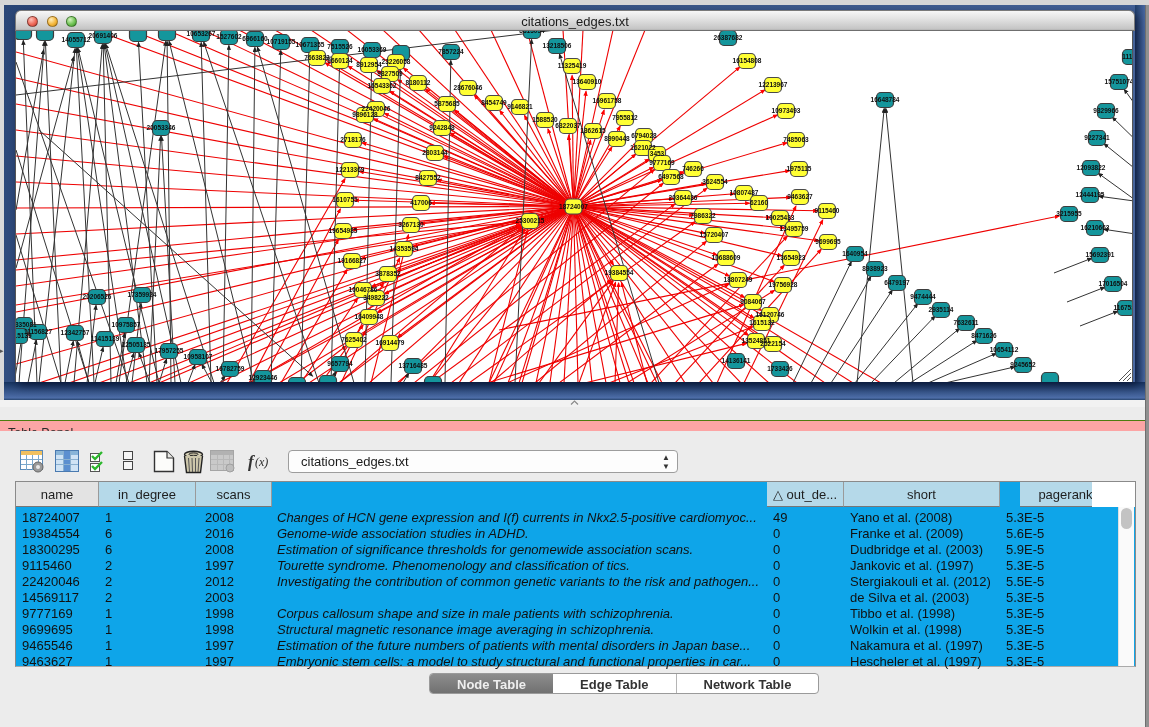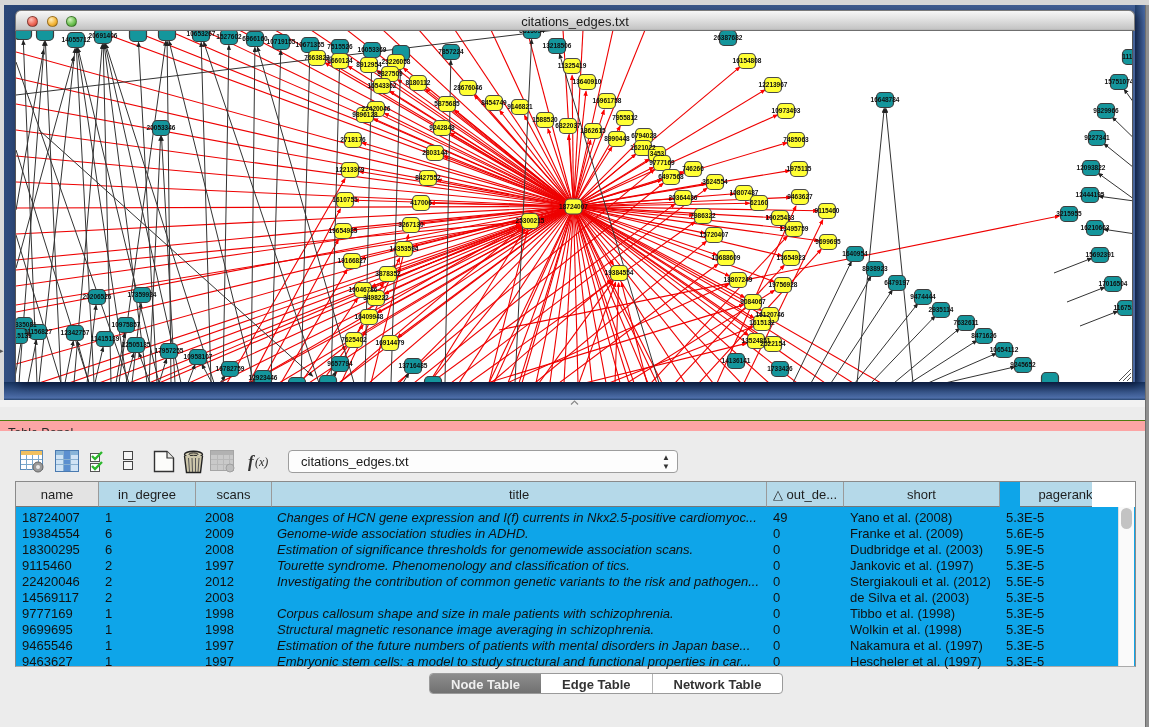--- a/index.html
+++ b/index.html
@@ -60,21 +60,21 @@
 .c2 { left:189px; width:70px; }
 .c3 { left:261px; width:492px;font-style:italic; }
 .c4 { left:757px; width:70px; }
 .c5 { left:834px; width:150px; }
 .c6 { left:990px; width:100px; }
 #vscroll { position:absolute; right:1px; top:25px; width:16px; height:159px; background:#fafafa; border-left:1px solid #e0e0e0;}
 #vthumb { position:absolute; left:2px; top:1px; width:11px; height:21px; background:#c3c3c3; border-radius:6px; }
 
 #tabs { position:absolute; left:429px; top:273px; height:21px; border:1px solid #9a9a9a;
   border-radius:4px; overflow:hidden; background:#fff; font-size:13px; font-weight:bold; }
-#tabs span { display:inline-block; height:21px; line-height:21px; padding:0 21px; color:#333; vertical-align:top; }
+#tabs span { display:inline-block; height:21px; line-height:21px; padding:0 27px; color:#333; vertical-align:top; }
 #tabs .sel { background:linear-gradient(#8d8d8d,#6e6e6e); color:#efefef; }
 #tabs .sep { padding:0; width:1px; background:#b5b5b5; }
 
 #status { position:absolute; left:0; top:300px; width:100%; height:27px; }
 #status .t { position:absolute; right:28px; top:9px; font-size:11.5px; color:#1a1a1a; }
 #memdot { position:absolute; right:9px; top:7px; width:12px; height:12px; border-radius:50%;
   background:#35c835; border:1.5px solid #2e2e2e; }
 </style></head>
 <body>
 <div id="stage">
@@ -717,38 +717,37 @@
         </svg>
       <div id="combo">
           <span class="t">citations_edges.txt</span>
           <span class="arr">▲<br>▼</span>
         </div>
     </div>
     <div id="tablewrap">
       <div class="th" style="left:0;width:83px;background:#e3e3e3;">name</div>
       <div class="th" style="left:83px;width:97px;">in_degree</div>
       <div class="th" style="left:180px;width:76px;">scans</div>
-      <div class="th" style="left:256px;width:495px;">title</div>
       <div class="th" style="left:751px;width:77px;">△ out_de...</div>
       <div class="th" style="left:828px;width:156px;">short</div>
       <div class="th" style="left:1004px;width:92px;">pagerank</div>
       <div class="th" style="left:1076px;width:43px;background:#fff;border-right:none;border-bottom:none;"></div>
       <div class="tr" style="top:28px">
           <span class="c0">18724007</span>
           <span class="c1">1</span>
           <span class="c2">2008</span>
           <span class="c3">Changes of HCN gene expression and I(f) currents in Nkx2.5-positive cardiomyoc...</span>
           <span class="c4">49</span>
           <span class="c5">Yano et al. (2008)</span>
           <span class="c6">5.3E-5</span>
         </div>
 <div class="tr" style="top:44px">
           <span class="c0">19384554</span>
           <span class="c1">6</span>
-          <span class="c2">2009</span>
+          <span class="c2">2016</span>
           <span class="c3">Genome-wide association studies in ADHD.</span>
           <span class="c4">0</span>
           <span class="c5">Franke et al. (2009)</span>
           <span class="c6">5.6E-5</span>
         </div>
 <div class="tr" style="top:60px">
           <span class="c0">18300295</span>
           <span class="c1">6</span>
           <span class="c2">2008</span>
           <span class="c3">Estimation of significance thresholds for genomewide association scans.</span>

